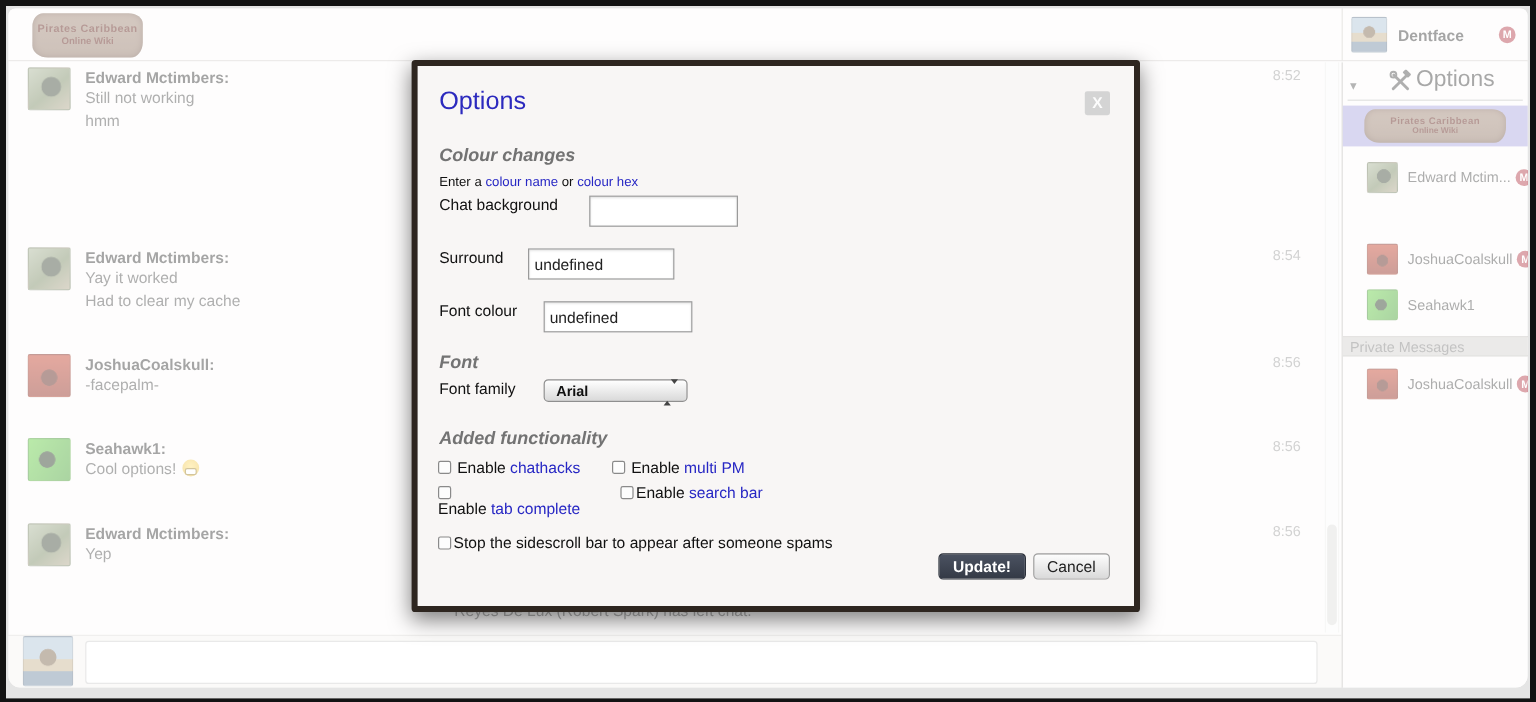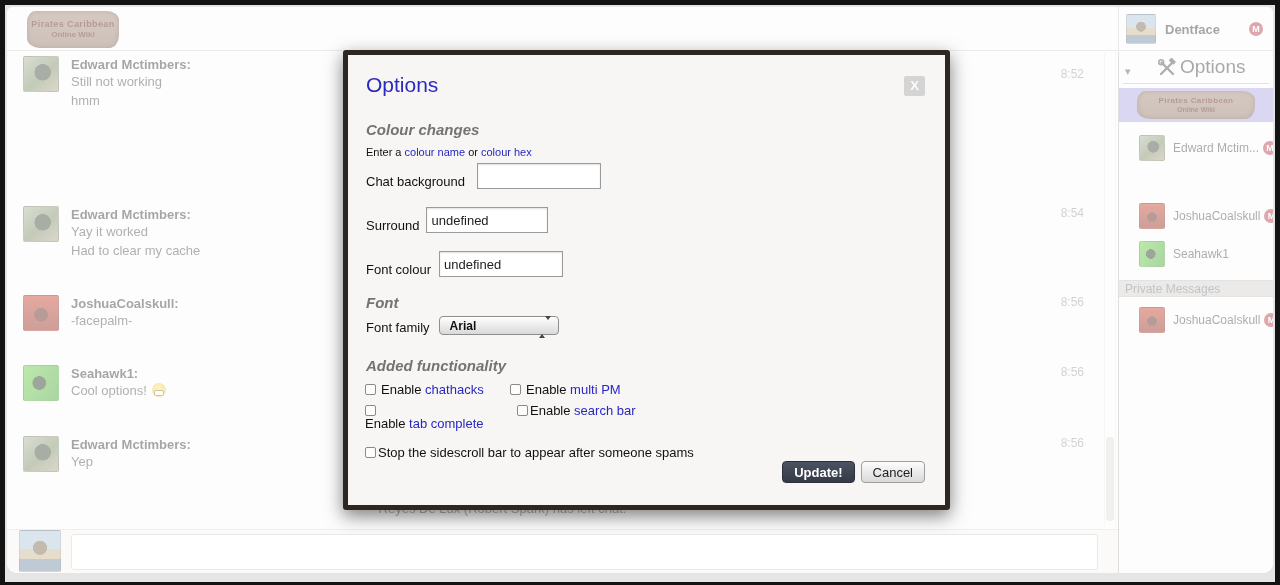--- a/index.html
+++ b/index.html
@@ -86,21 +86,21 @@
   .modal { position:absolute; left:343px; top:50px; width:607px; height:460px; z-index:100;
            background:#f8f6f5; border:5px solid #2e2620; border-radius:3px; box-shadow:0 6px 18px rgba(0,0,0,0.5); }
   .modal > * { position:absolute; }
   .m-title { left:18px; top:18px; font-size:21px; color:#2c2abe; }
   .m-close { left:556px; top:21px; width:21px; height:20px; background:#d4d4d4; color:#fcfcfc; font-weight:bold;
              font-size:13px; text-align:center; line-height:20px; border-radius:2px; cursor:default; }
   .m-head { font-size:15px; font-weight:bold; font-style:italic; color:#737373; }
   .m-h-colour { left:18px; top:66px; }
   .m-hint { left:18px; top:91px; font-size:11px; color:#111; }
   .blue { color:#2727c4; }
-  .m-row { font-size:13px; color:#111; display:flex; align-items:flex-end; }
+  .m-row { font-size:13px; color:#111; display:flex; align-items:flex-start;gap:14px; }
   .m-row-chatbg { left:18px; top:108px; }
   .m-row-surround { left:18px; top:152px; }
   .m-row-fontcolour { left:18px; top:196px; }
   .m-h-font { left:18px; top:239px; }
   .m-row-fontfamily { left:18px; top:261px; }
   .m-h-added { left:18px; top:302px; }
   .t-in { height:19px; border:1px solid #9a9a9a; background:#fff; font-size:13px; padding:12px 4px; color:#222;
           box-shadow:inset 0 1px 2px rgba(0,0,0,0.12); font-family:"Liberation Sans","DejaVu Sans",sans-serif; }
   .in-chatbg { margin-left:12px; width:124px; }
   .in-surround { margin-left:7px; width:122px; }
@@ -148,21 +148,21 @@
       <div class="chat-col">
 
         <div class="msg" style="top:4px;">
           <div class="msg-av av av-edward"></div>
           <div class="msg-body">
             <div class="msg-name">Edward Mctimbers:</div>
             <div class="msg-line">Still not working</div>
             <div class="msg-line">hmm</div>
           </div>
         </div>
-        <div class="time" style="top:15px;">8:52</div>
+        <div class="time" style="top:4px;">8:52</div>
 
         <div class="msg" style="top:154px;">
           <div class="msg-av av av-edward"></div>
           <div class="msg-body">
             <div class="msg-name">Edward Mctimbers:</div>
             <div class="msg-line">Yay it worked</div>
             <div class="msg-line">Had to clear my cache</div>
           </div>
         </div>
         <div class="time" style="top:154px;">8:54</div>

